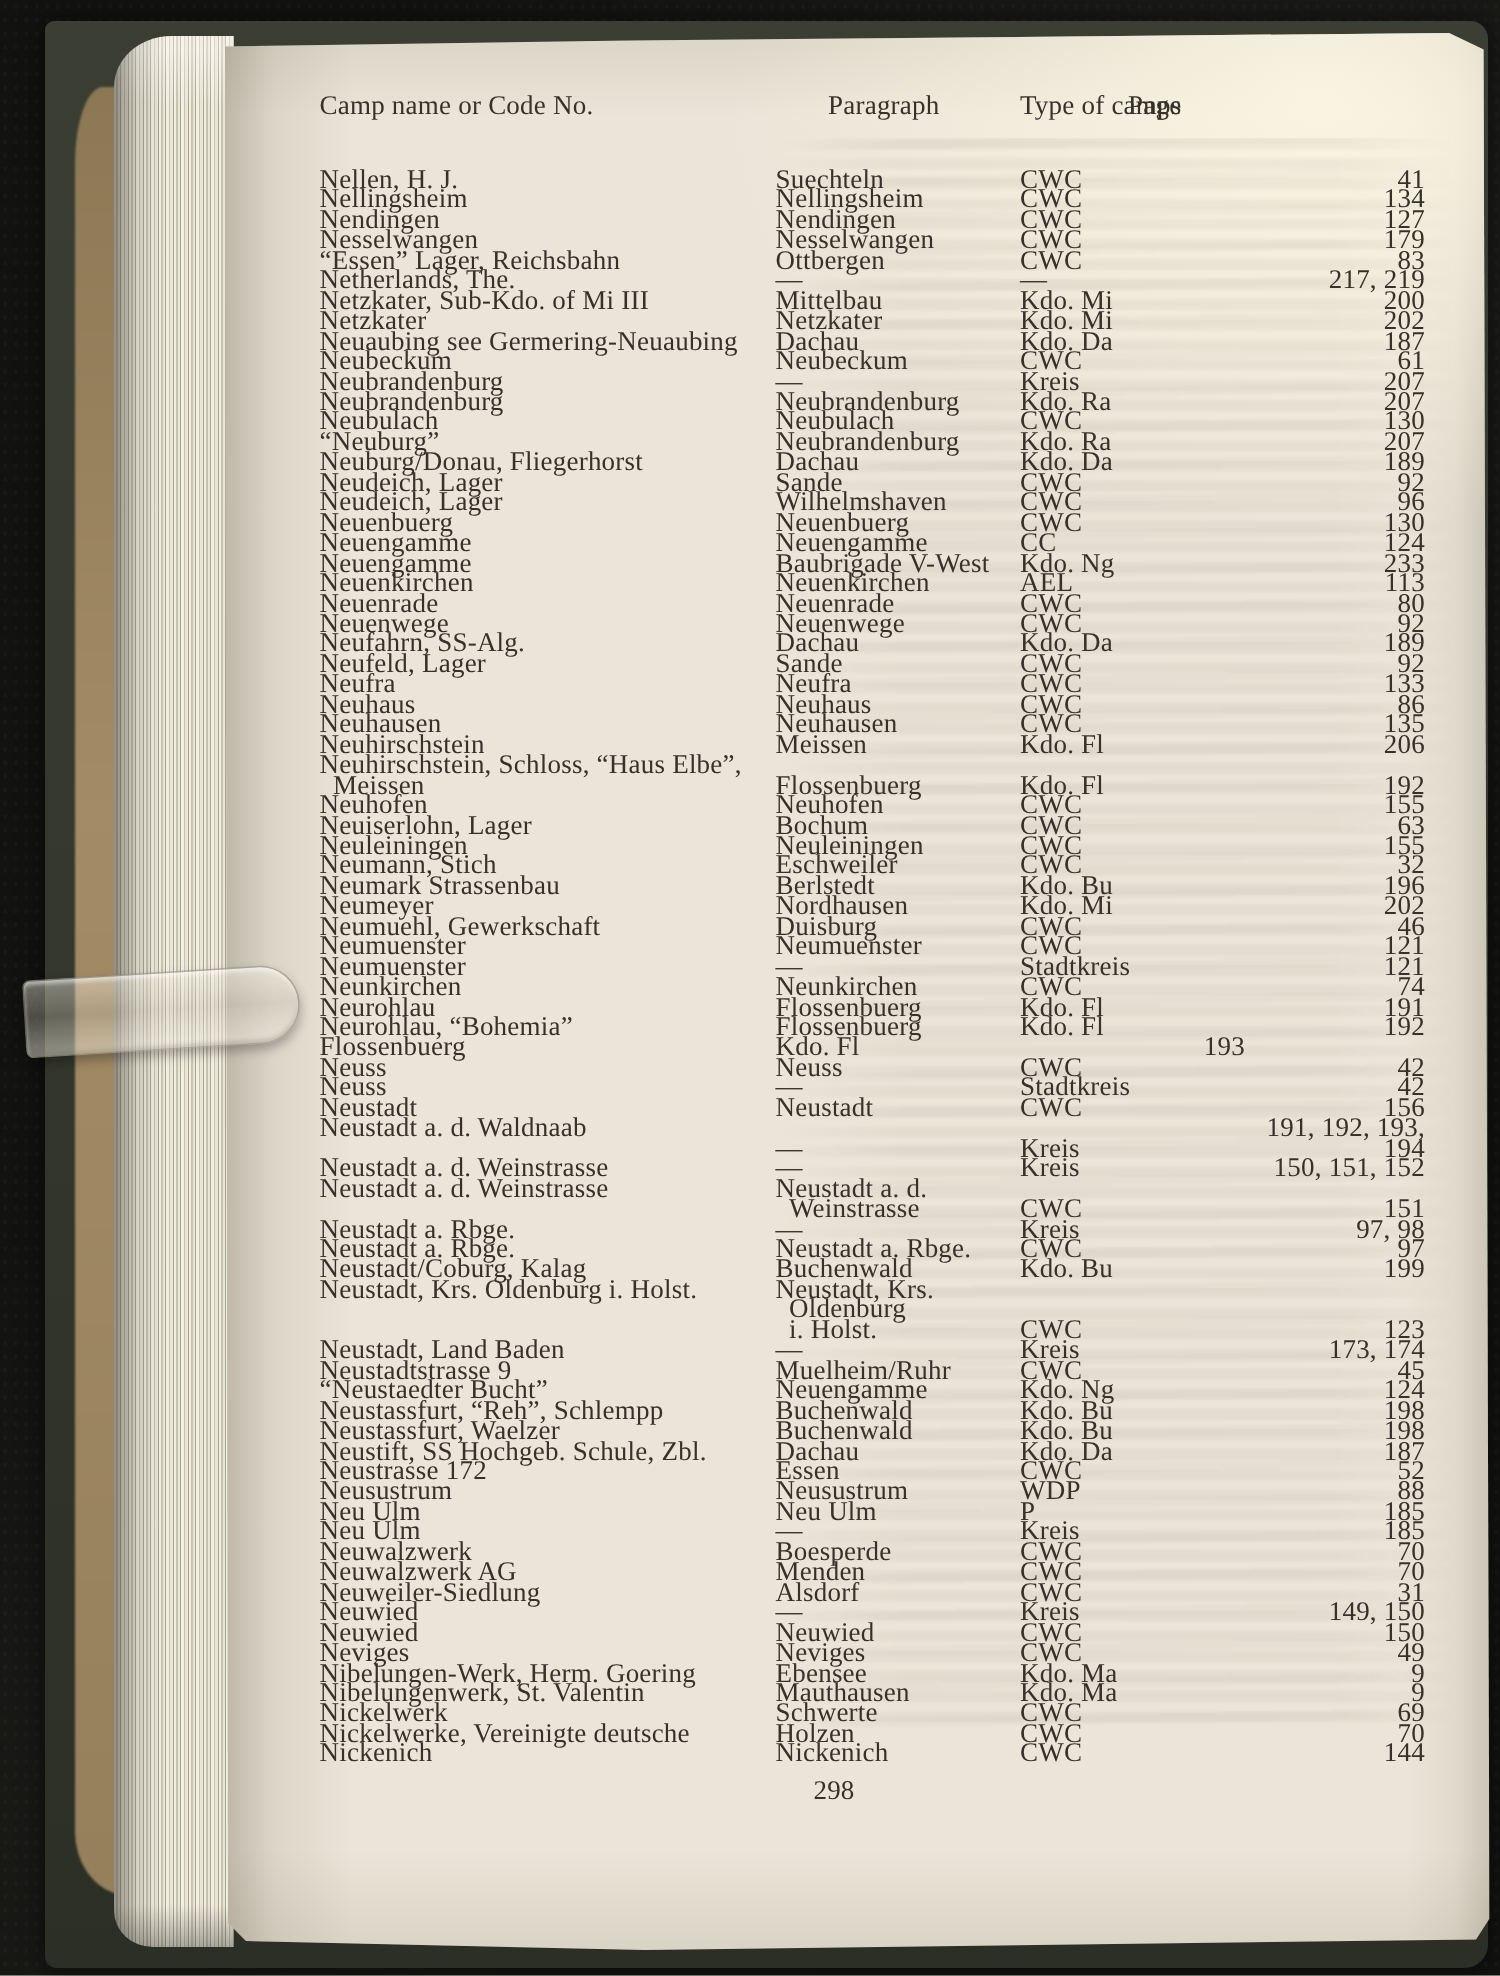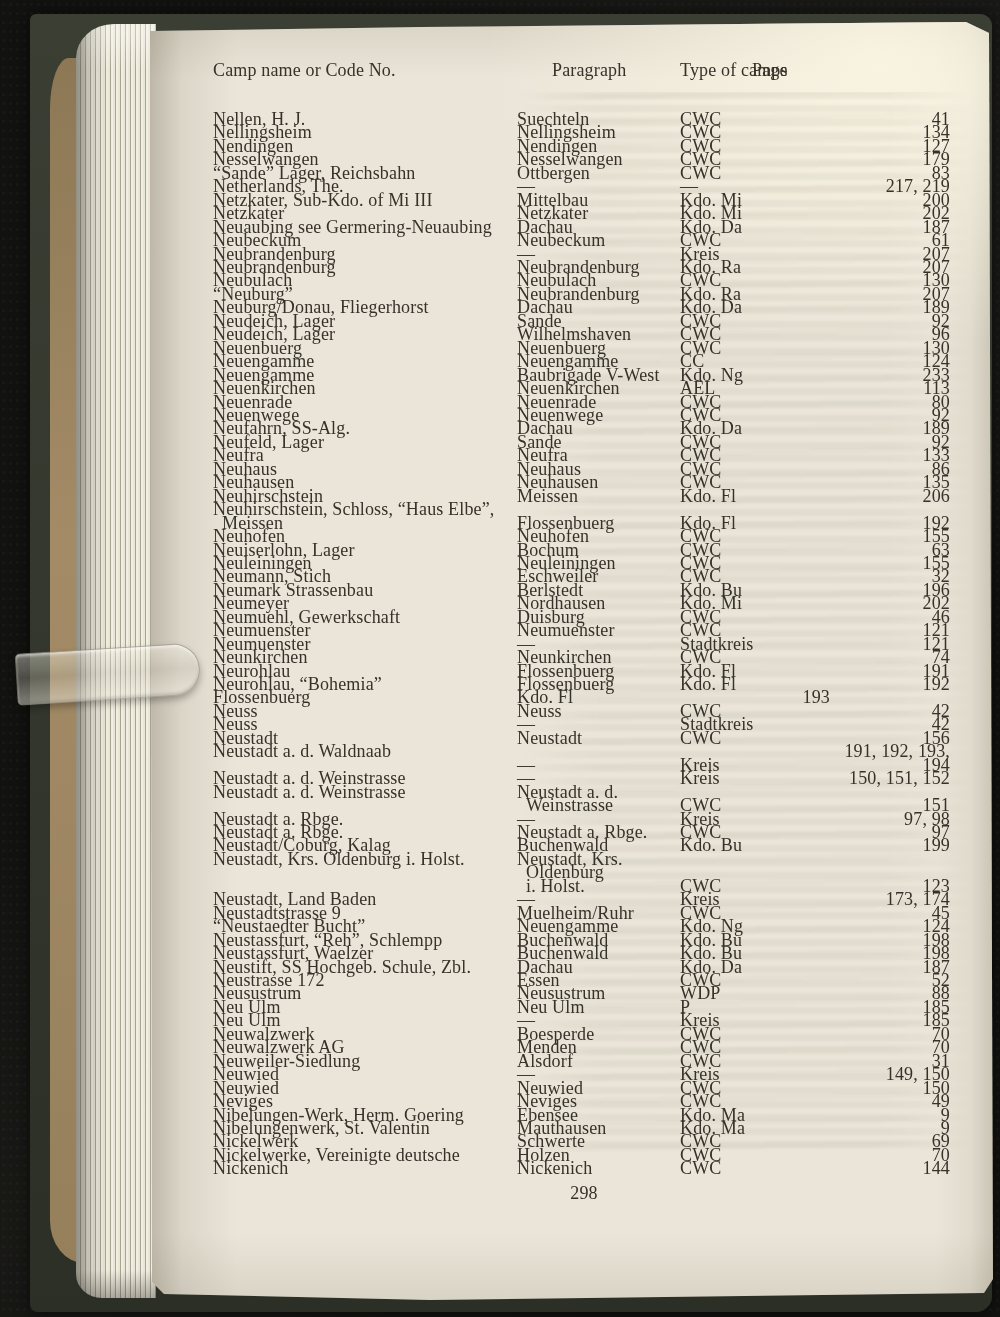--- a/index.html
+++ b/index.html
@@ -65,21 +65,21 @@
   .hdr-name{position:absolute;left:213px;top:64px;}
   .hdr-para{position:absolute;left:517px;top:64px;margin-left:35px;}
   .hdr-type{position:absolute;left:680px;top:64px;}
   .hdr-page{position:absolute;left:752px;top:64px;width:190px;}
   .rows{position:absolute;left:213px;top:113px;width:737px;}
   .row{display:grid;grid-template-columns:304px 163px 150px 120px;}
   .cn{align-self:start;padding-left:9px;text-indent:-9px;white-space:pre-line;}
   .cp{align-self:end;padding-left:9px;text-indent:-9px;white-space:pre-line;}
   .ct{align-self:end;}
   .cpg{align-self:end;text-align:right;}
-  .pgnum{position:absolute;left:584px;top:1187px;transform:translateX(-50%);}
+  .pgnum{position:absolute;left:556px;top:1187px;transform:translateX(-50%);}
   .tab{
     position:absolute;left:16px;top:648px;width:182px;height:50px;
     transform:rotate(-3.6deg);
     border-radius:5px 26px 26px 5px;
     background:linear-gradient(180deg, rgba(246,243,231,0.42) 0%, rgba(198,193,178,0.34) 48%, rgba(240,237,225,0.50) 100%);
     border:1.5px solid rgba(105,100,86,0.45);
     box-shadow:0 4px 7px rgba(0,0,0,0.28), inset 0 2px 3px rgba(255,255,255,0.55), inset 0 -2px 3px rgba(90,85,70,0.25);
   }
 </style>
 </head>
@@ -116,21 +116,21 @@
           <span class="ct">CWC</span>
           <span class="cpg">127</span>
         </div>
         <div class="row">
           <span class="cn">Nesselwangen</span>
           <span class="cp">Nesselwangen</span>
           <span class="ct">CWC</span>
           <span class="cpg">179</span>
         </div>
         <div class="row">
-          <span class="cn">“Sande” Lager, Reichsbahn</span>
+          <span class="cn">“Essen” Lager, Reichsbahn</span>
           <span class="cp">Ottbergen</span>
           <span class="ct">CWC</span>
           <span class="cpg">83</span>
         </div>
         <div class="row">
           <span class="cn">Netherlands, The.</span>
           <span class="cp">—</span>
           <span class="ct">—</span>
           <span class="cpg">217, 219</span>
         </div>

